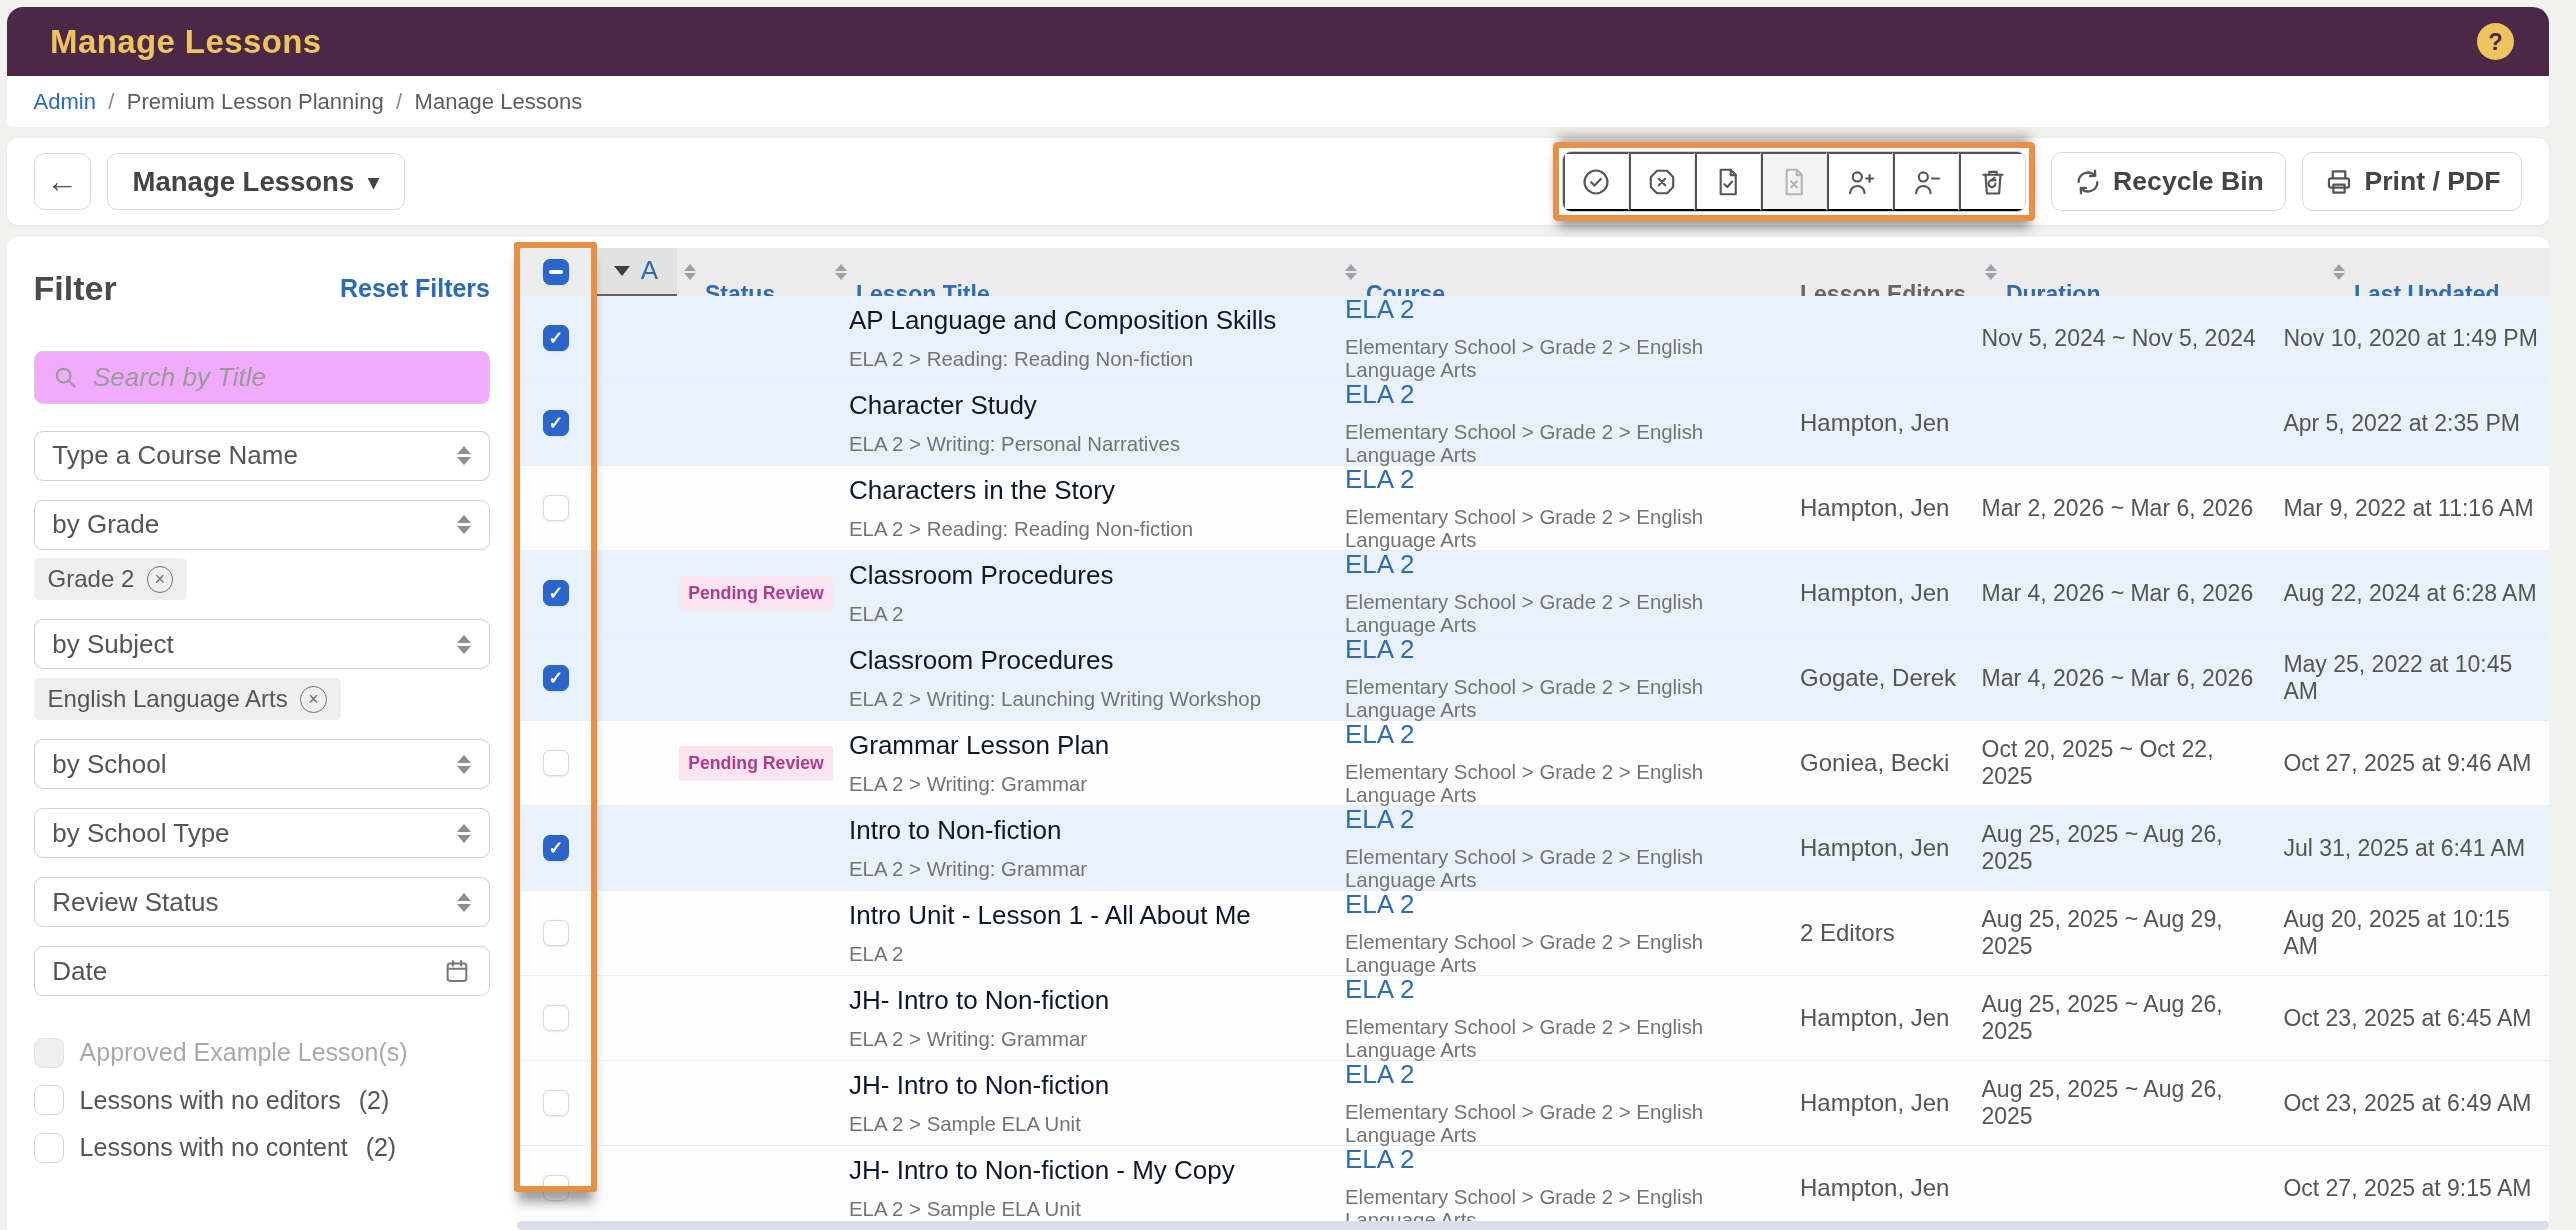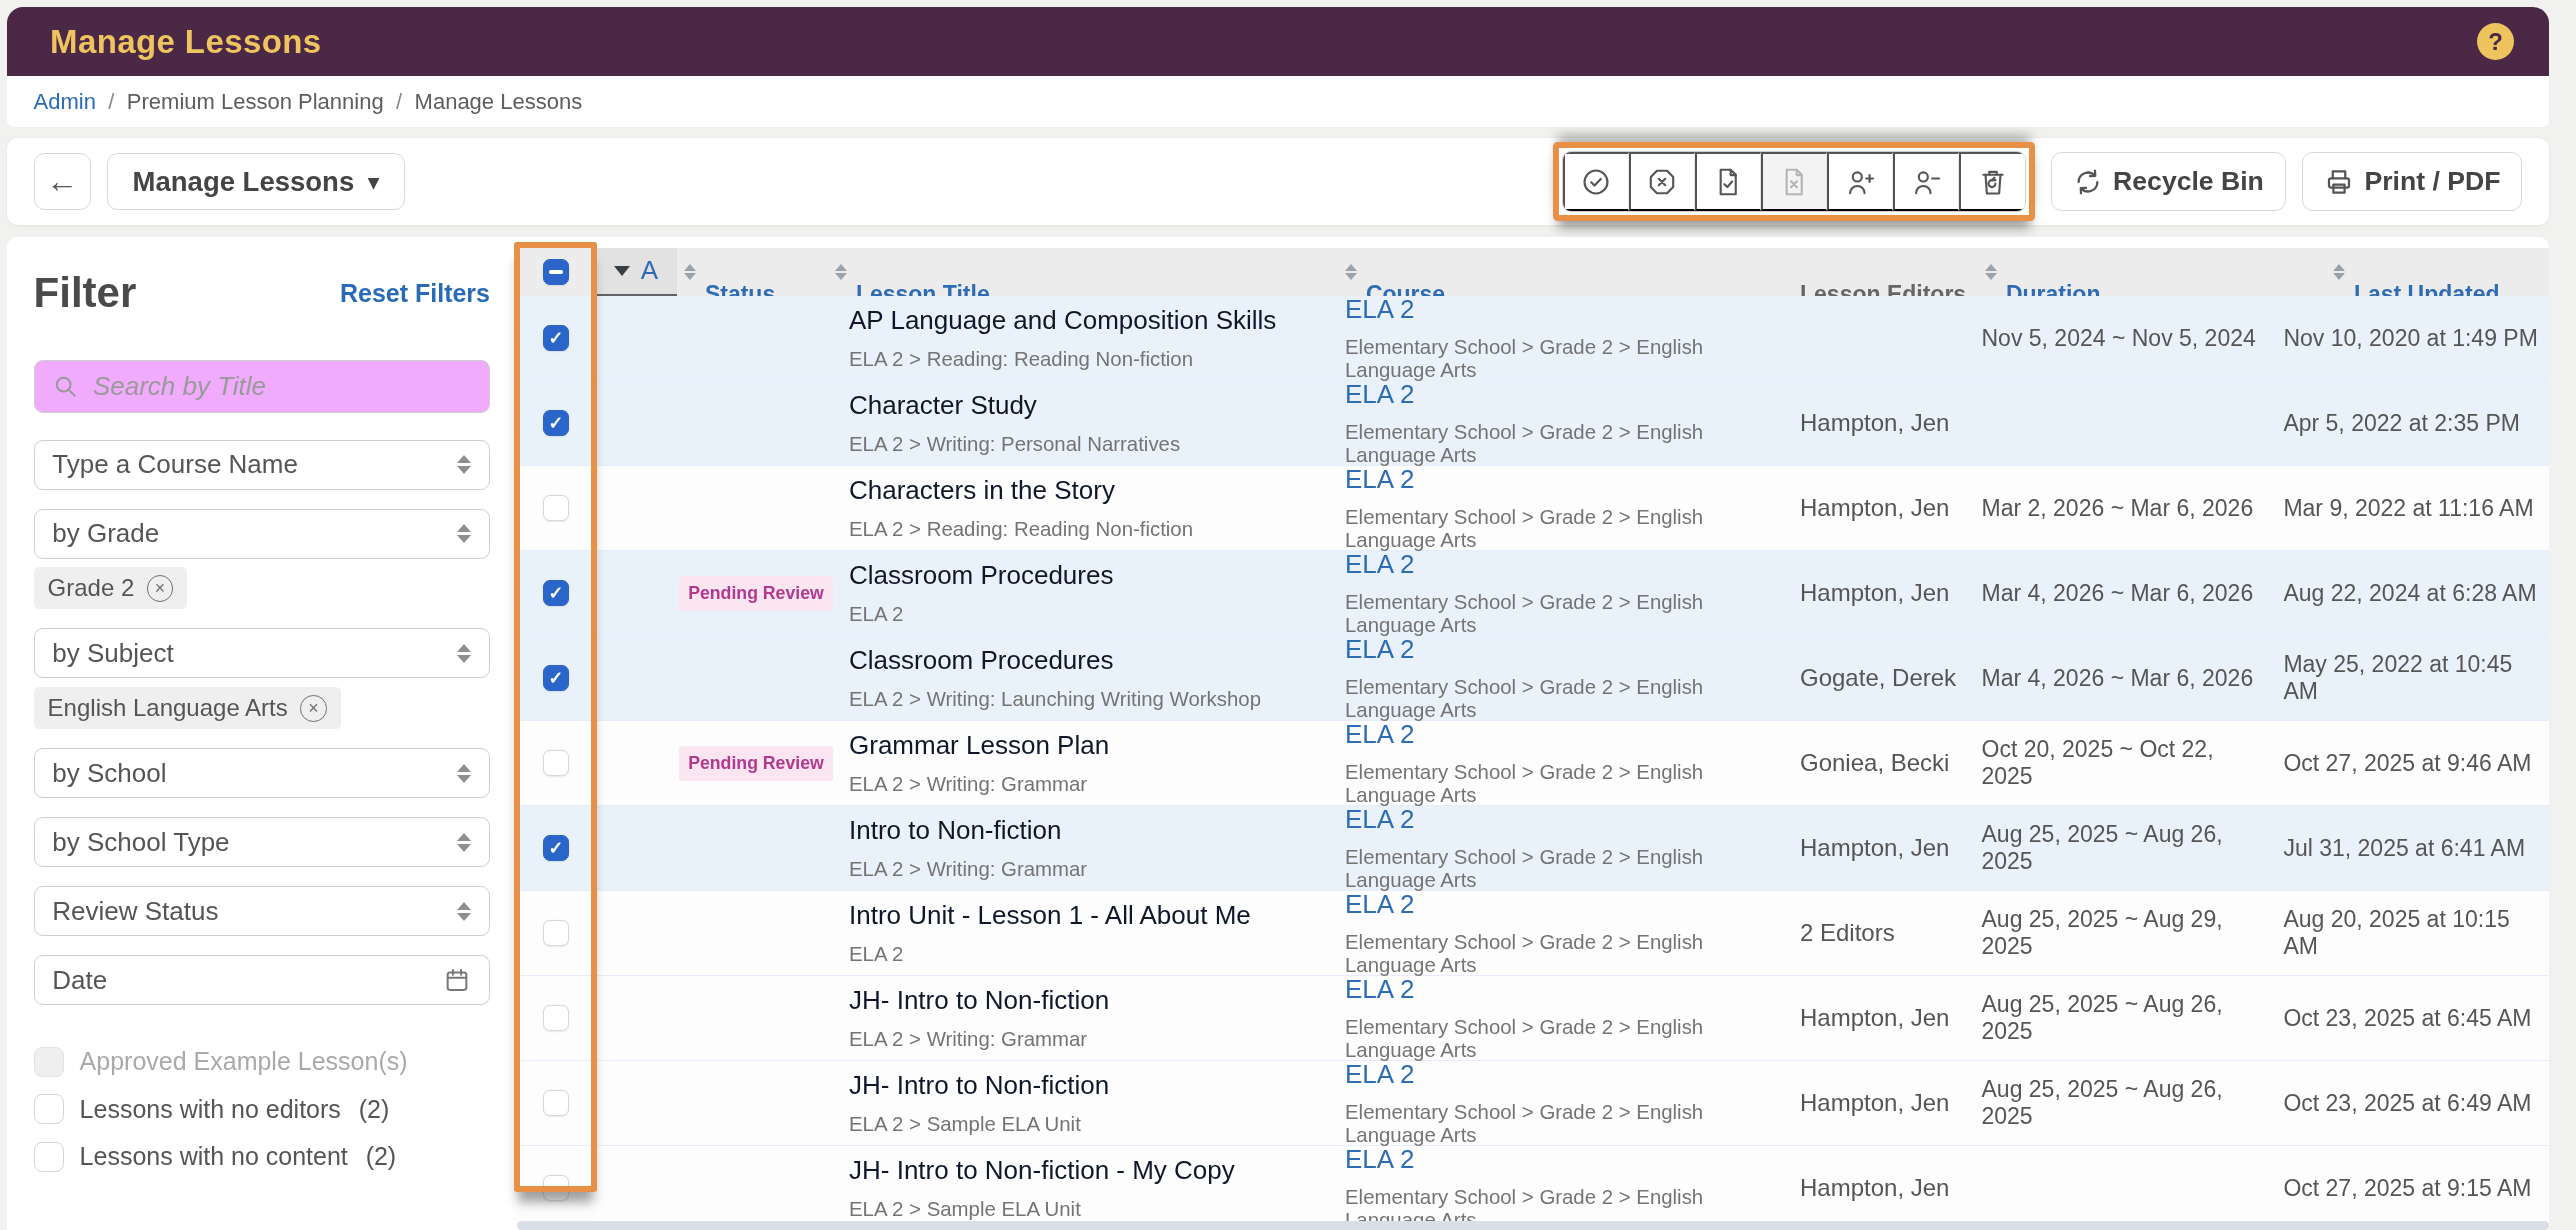--- a/index.html
+++ b/index.html
@@ -42,21 +42,21 @@
     display:flex; align-items:center; gap:10.6px; padding:0 21px; font-size:26.6px; font-weight:bold; color:#444; cursor:pointer; }
   .tb-btn svg { width:30px; height:30px; color:#555; }
 
   
   .main { position:absolute; top:230px; left:0; width:100%; bottom:0; background:#fff;
     border-radius:10.6px 10.6px 0 0; overflow:hidden; }
 
   
   .filter-panel { position:absolute; left:0; top:0; width:505px; height:100%; padding:32px 22px 0 26.6px; }
   .filter-head { display:flex; align-items:center; justify-content:space-between; margin-bottom:43px; }
-  .filter-title { font-size:42px; font-weight:bold; color:#4a4a4a; }
+  .filter-title { font-size:34px; font-weight:bold; color:#4a4a4a; }
   .reset-link { font-size:25px; font-weight:bold; color:#2a6bb8; cursor:pointer; }
   .searchbox { height:53px; border:1.8px solid #cfcfcf; border-radius:8.9px; display:flex; align-items:center;
     gap:14px; padding:0 17.7px; margin-bottom:26.6px; background:#f0abfc; }
   .searchbox svg { width:26.6px; height:26.6px; color:#999; flex:none; }
   .searchbox input { border:none; outline:none; flex:1; font-size:26px; color:#555; font-family:"Liberation Sans",sans-serif; background:transparent; }
   .searchbox input::placeholder { color:#9a9a9a; font-style:italic; }
   .fgroup { margin-bottom:19px; }
   .selectbox, .datebox { height:50px; border:1.8px solid #cfcfcf; border-radius:8.9px; background:#fff;
     display:flex; align-items:center; justify-content:space-between; padding:0 17.7px; cursor:pointer; }
   .sel-label { font-size:26px; color:#555; }

